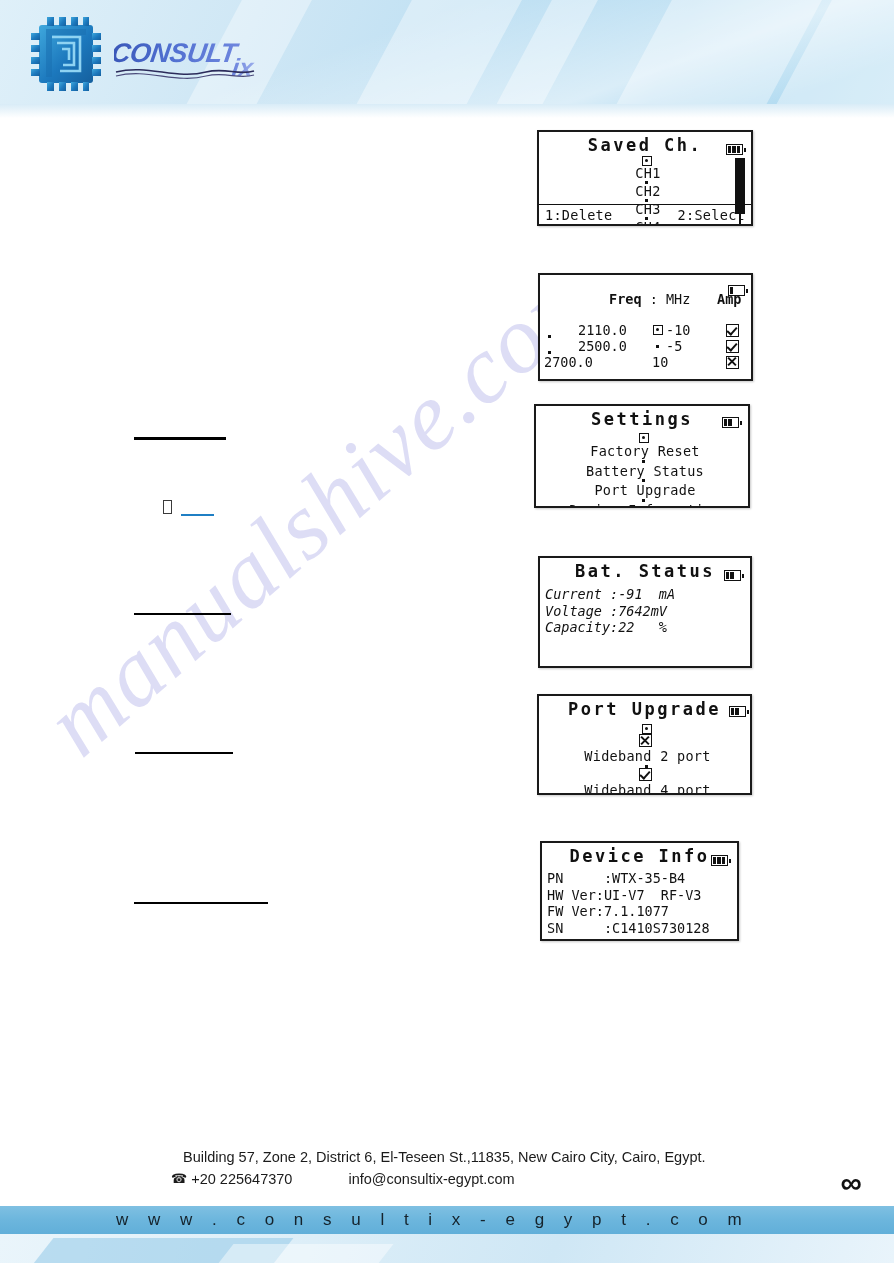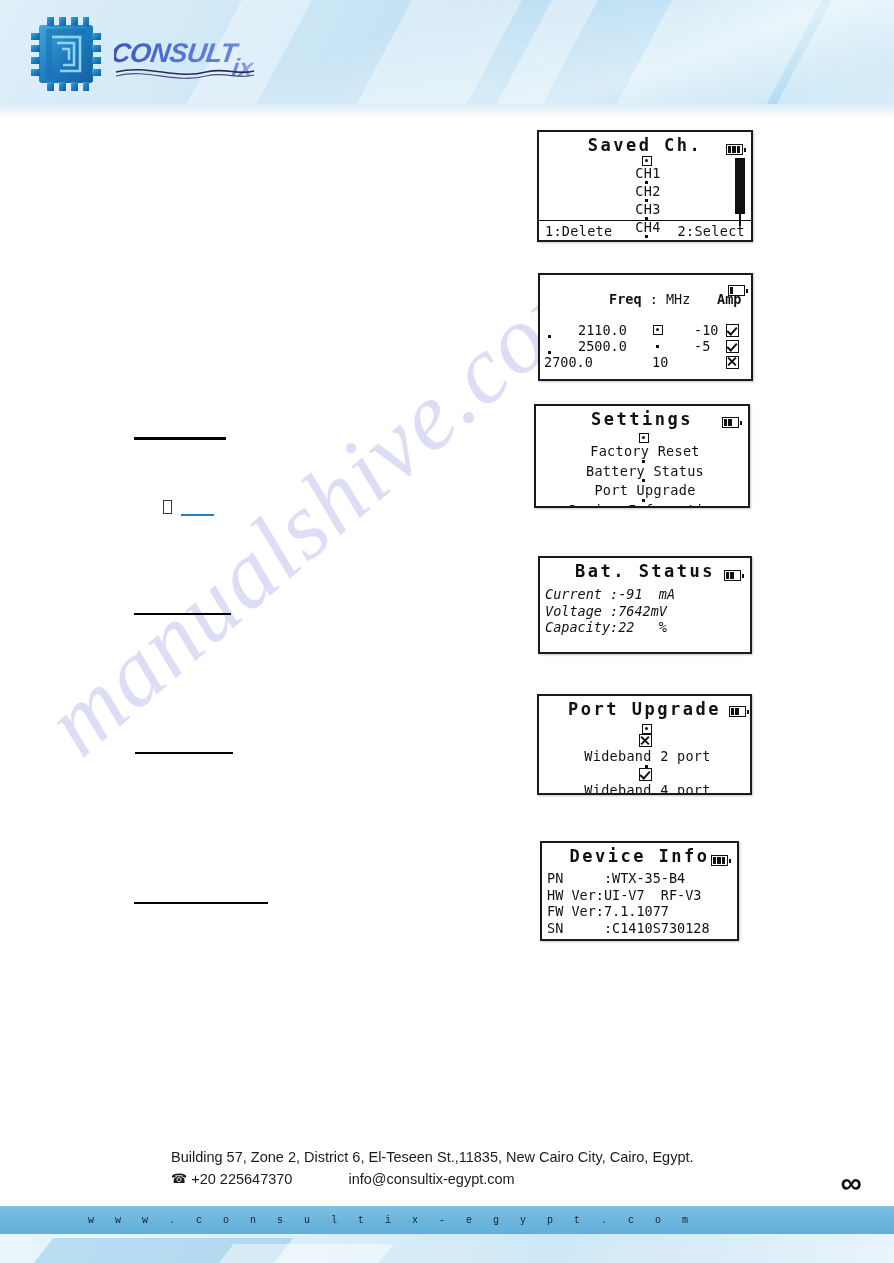--- a/index.html
+++ b/index.html
@@ -272,21 +272,21 @@
 
   .ac-row {
     display: flex;
     align-items: center;
     font-size: 13.5px;
     line-height: 16px;
     padding-left: 4px;
     white-space: pre;
   }
   .ac-freq { width: 108px; display: flex; align-items: flex-end; gap: 20px; }
-  .ac-amp  { width: 74px;  display: flex; align-items: center; gap: 28px; }
+  .ac-amp  { width: 74px;  display: flex; align-items: center; }
 
   
   .kv-row {
     display: flex;
     font-size: 13.5px;
     line-height: 16.5px;
     padding-left: 5px;
     white-space: pre;
   }
   .kv-key  { }
@@ -297,20 +297,21 @@
     position: absolute;
     left: 171px; top: 1147px;
     width: 620px;
     z-index: 4;
   }
   .footer-address {
     font-size: 14.5px;
     color: #1b1b1b;
     line-height: 20px;
     white-space: nowrap;
+    margin-left: 12px;
   }
   .footer-contact {
     margin-top: 2px;
     display: flex;
     align-items: center;
     font-size: 14.5px;
     color: #1b1b1b;
     line-height: 20px;
   }
   .phone-icon {
@@ -333,25 +334,25 @@
   .url-bar {
     position: absolute;
     left: 0; top: 1206px;
     width: 894px; height: 28px;
     background: linear-gradient(180deg, #7fc0e2 0%, #6cb6dd 50%, #61afd9 100%);
     display: flex;
     align-items: center;
     z-index: 4;
   }
   .url-bar span {
-    margin-left: 88px;
-    font-size: 10px;
+    margin-left: 116px;
+    font-size: 17px;
     letter-spacing: 7.5px;
     color: #15232c;
-    font-family: Liberation Mono, monospace;
+    font-family: Liberation Sans, sans-serif;
   }
 
   .footer-strip {
     position: absolute;
     left: 0; top: 1234px;
     width: 894px; height: 29px;
     background: linear-gradient(110deg, #eaf5fb 0%, #dceef8 35%, #cfe7f5 62%, #e9f4fb 100%);
     overflow: hidden;
   }
   .footer-strip .wedge {
@@ -457,21 +458,21 @@
   </div>
 
   <div class="hrule" style="left:134px; top:437px;  width:92px;  height:2.6px;"></div>
   <div class="hrule" style="left:134px; top:613px;  width:97px;  height:2.0px;"></div>
   <div class="hrule" style="left:135px; top:752px;  width:98px;  height:2.0px;"></div>
   <div class="hrule" style="left:134px; top:902px;  width:134px; height:2.0px;"></div>
 
   <div class="glyph-box"></div>
   <div class="link-underline"></div>
 
-  <div class="lcd" style="left:537px; top:130px; width:216px; height:112px;">
+  <div class="lcd" style="left:537px; top:130px; width:216px; height:96px;">
     <div class="lcd-title">Saved Ch.</div>
     <span class="bat-pos">
       <span class="battery"><span class="bars">
             <i></i>
             <i></i>
             <i></i>
           </span></span>
     </span>
     <div class="lcd-rows" style="padding-top:2px;">
       <div class="lcd-row">
@@ -577,21 +578,21 @@
         <span class="dot"></span>
         <span>Port Upgrade</span>
       </div>
       <div class="lcd-row" style="line-height:16.5px;">
         <span class="dot"></span>
         <span>Device Information</span>
       </div>
     </div>
   </div>
 
-  <div class="lcd" style="left:538px; top:556px; width:214px; height:98px;">
+  <div class="lcd" style="left:538px; top:556px; width:214px; height:112px;">
     <div class="lcd-title">Bat. Status</div>
     <span class="bat-pos" style="top:7px; right:9px;">
       <span class="battery"><span class="bars">
             <i></i>
             <i></i>
           </span></span>
     </span>
     <div style="padding-top:6px;font-style:italic;">
       <div class="kv-row">
         <span class="kv-key">Current :</span>

